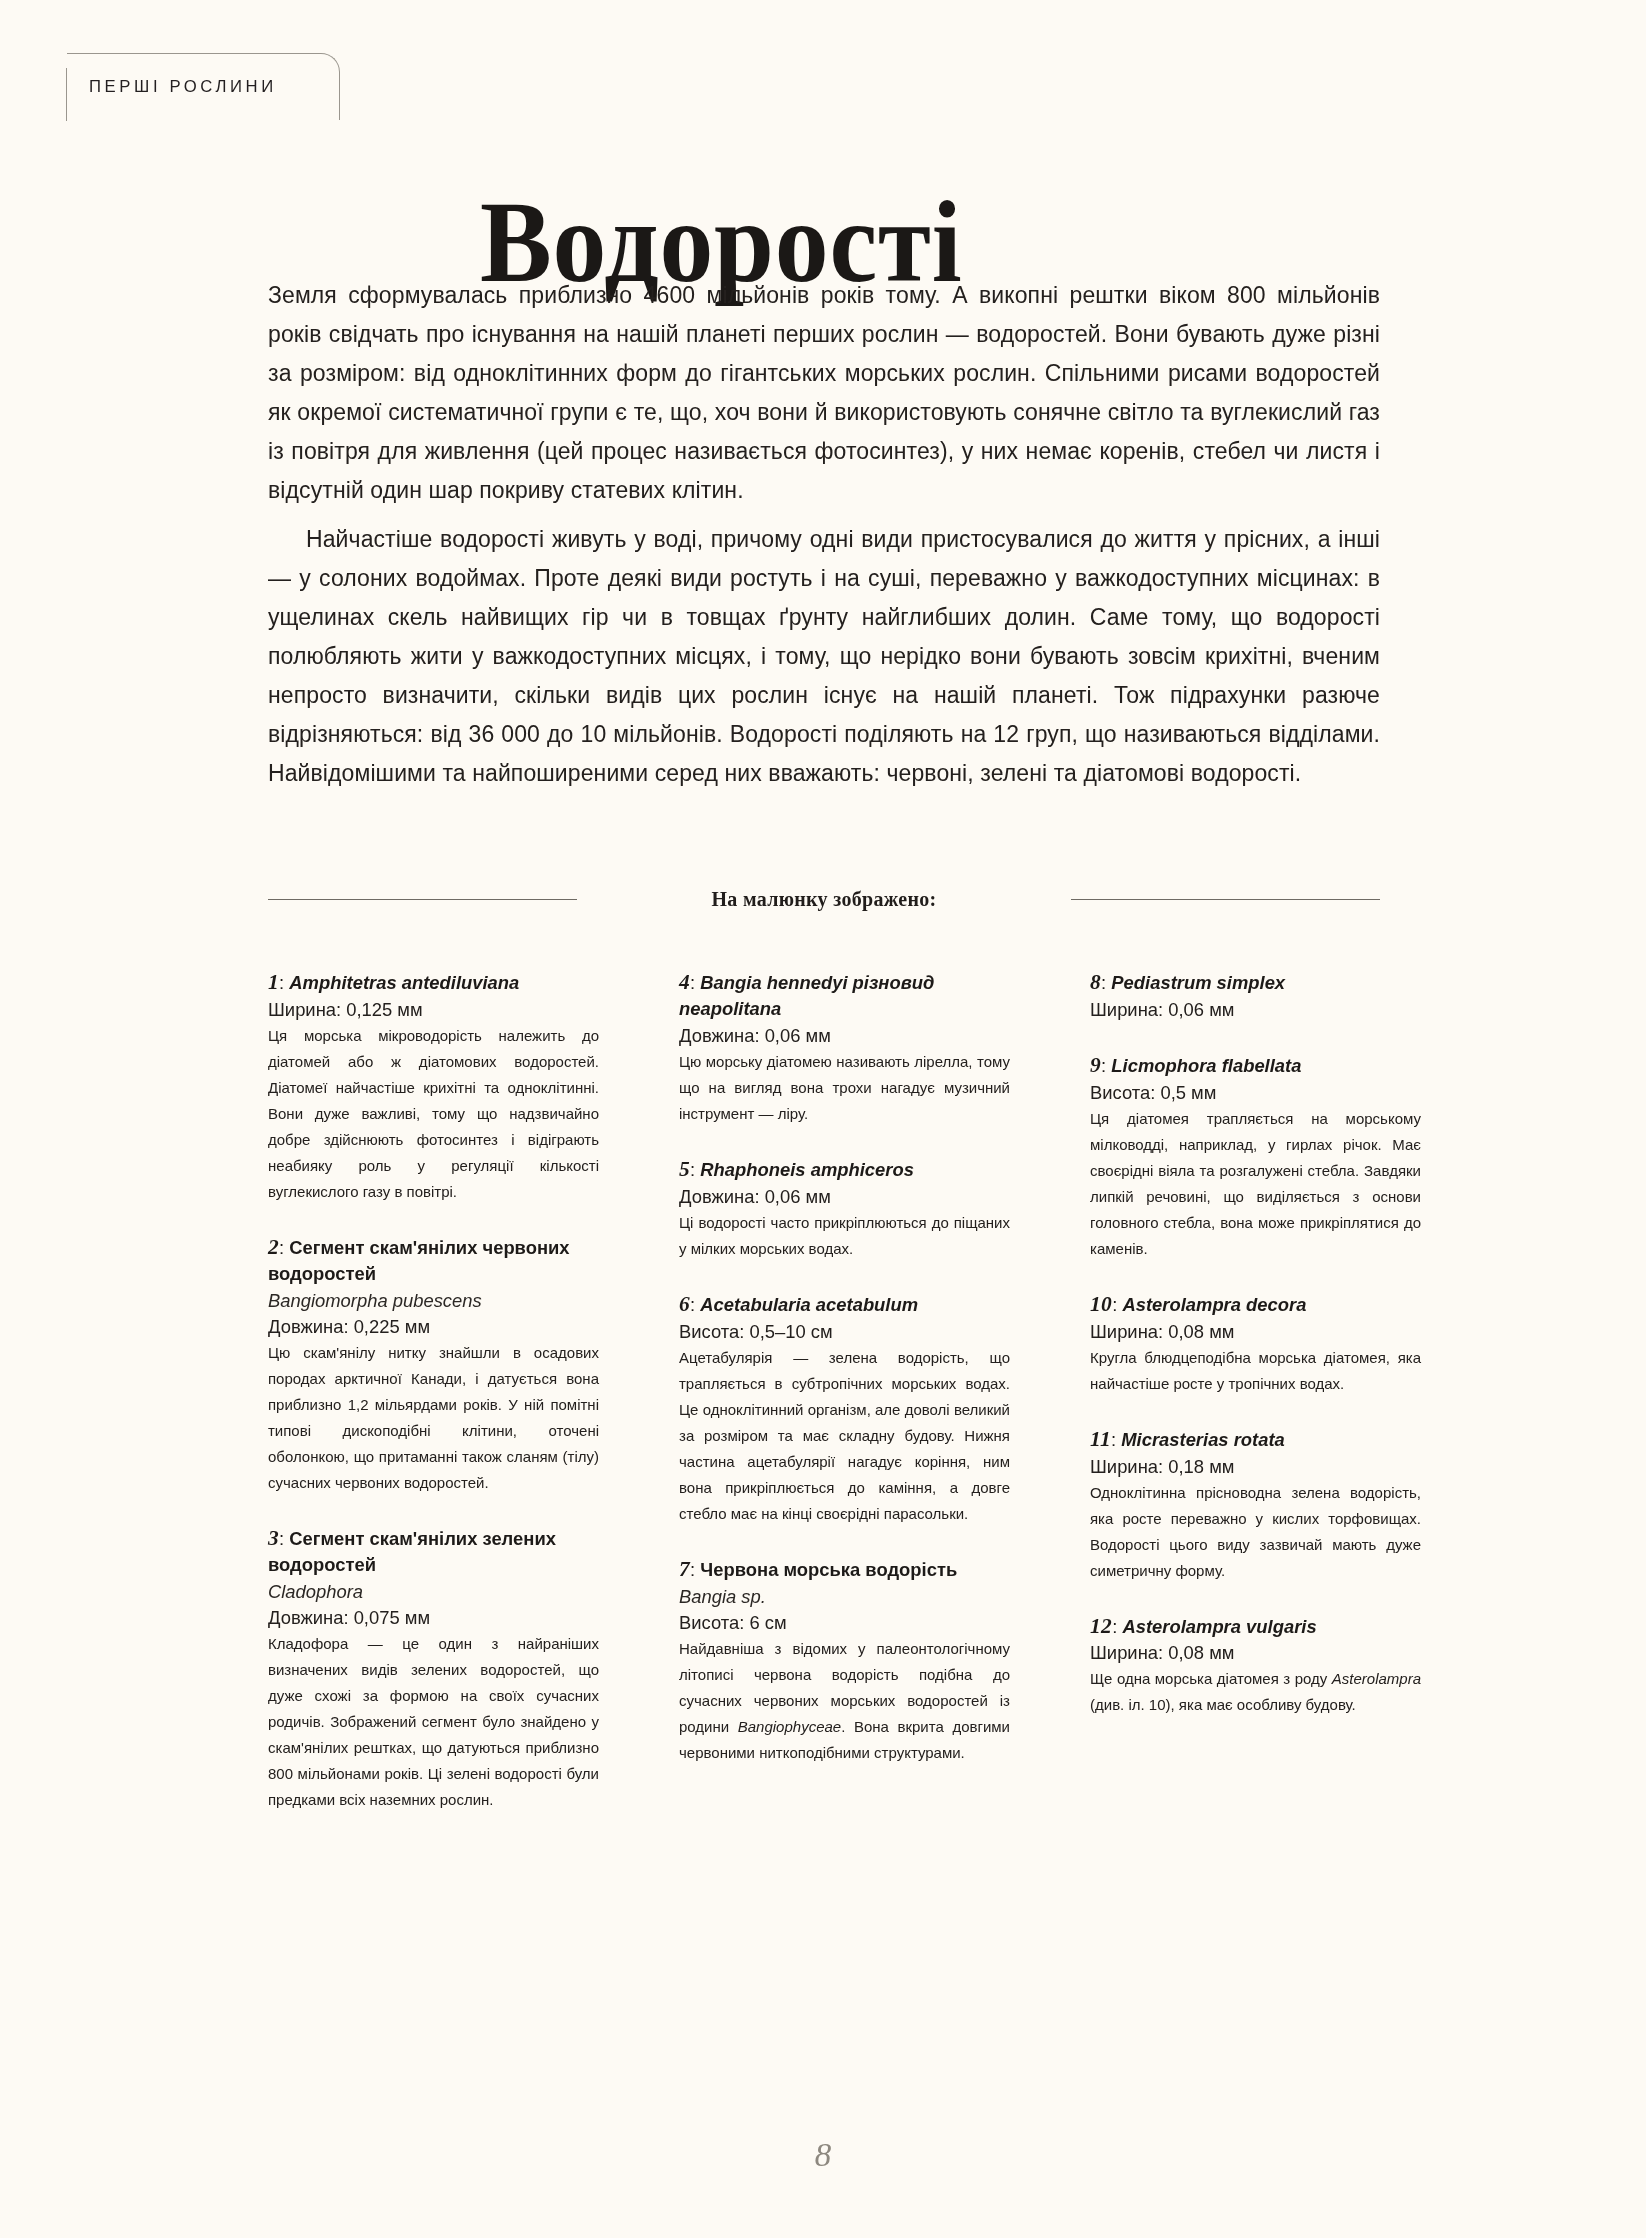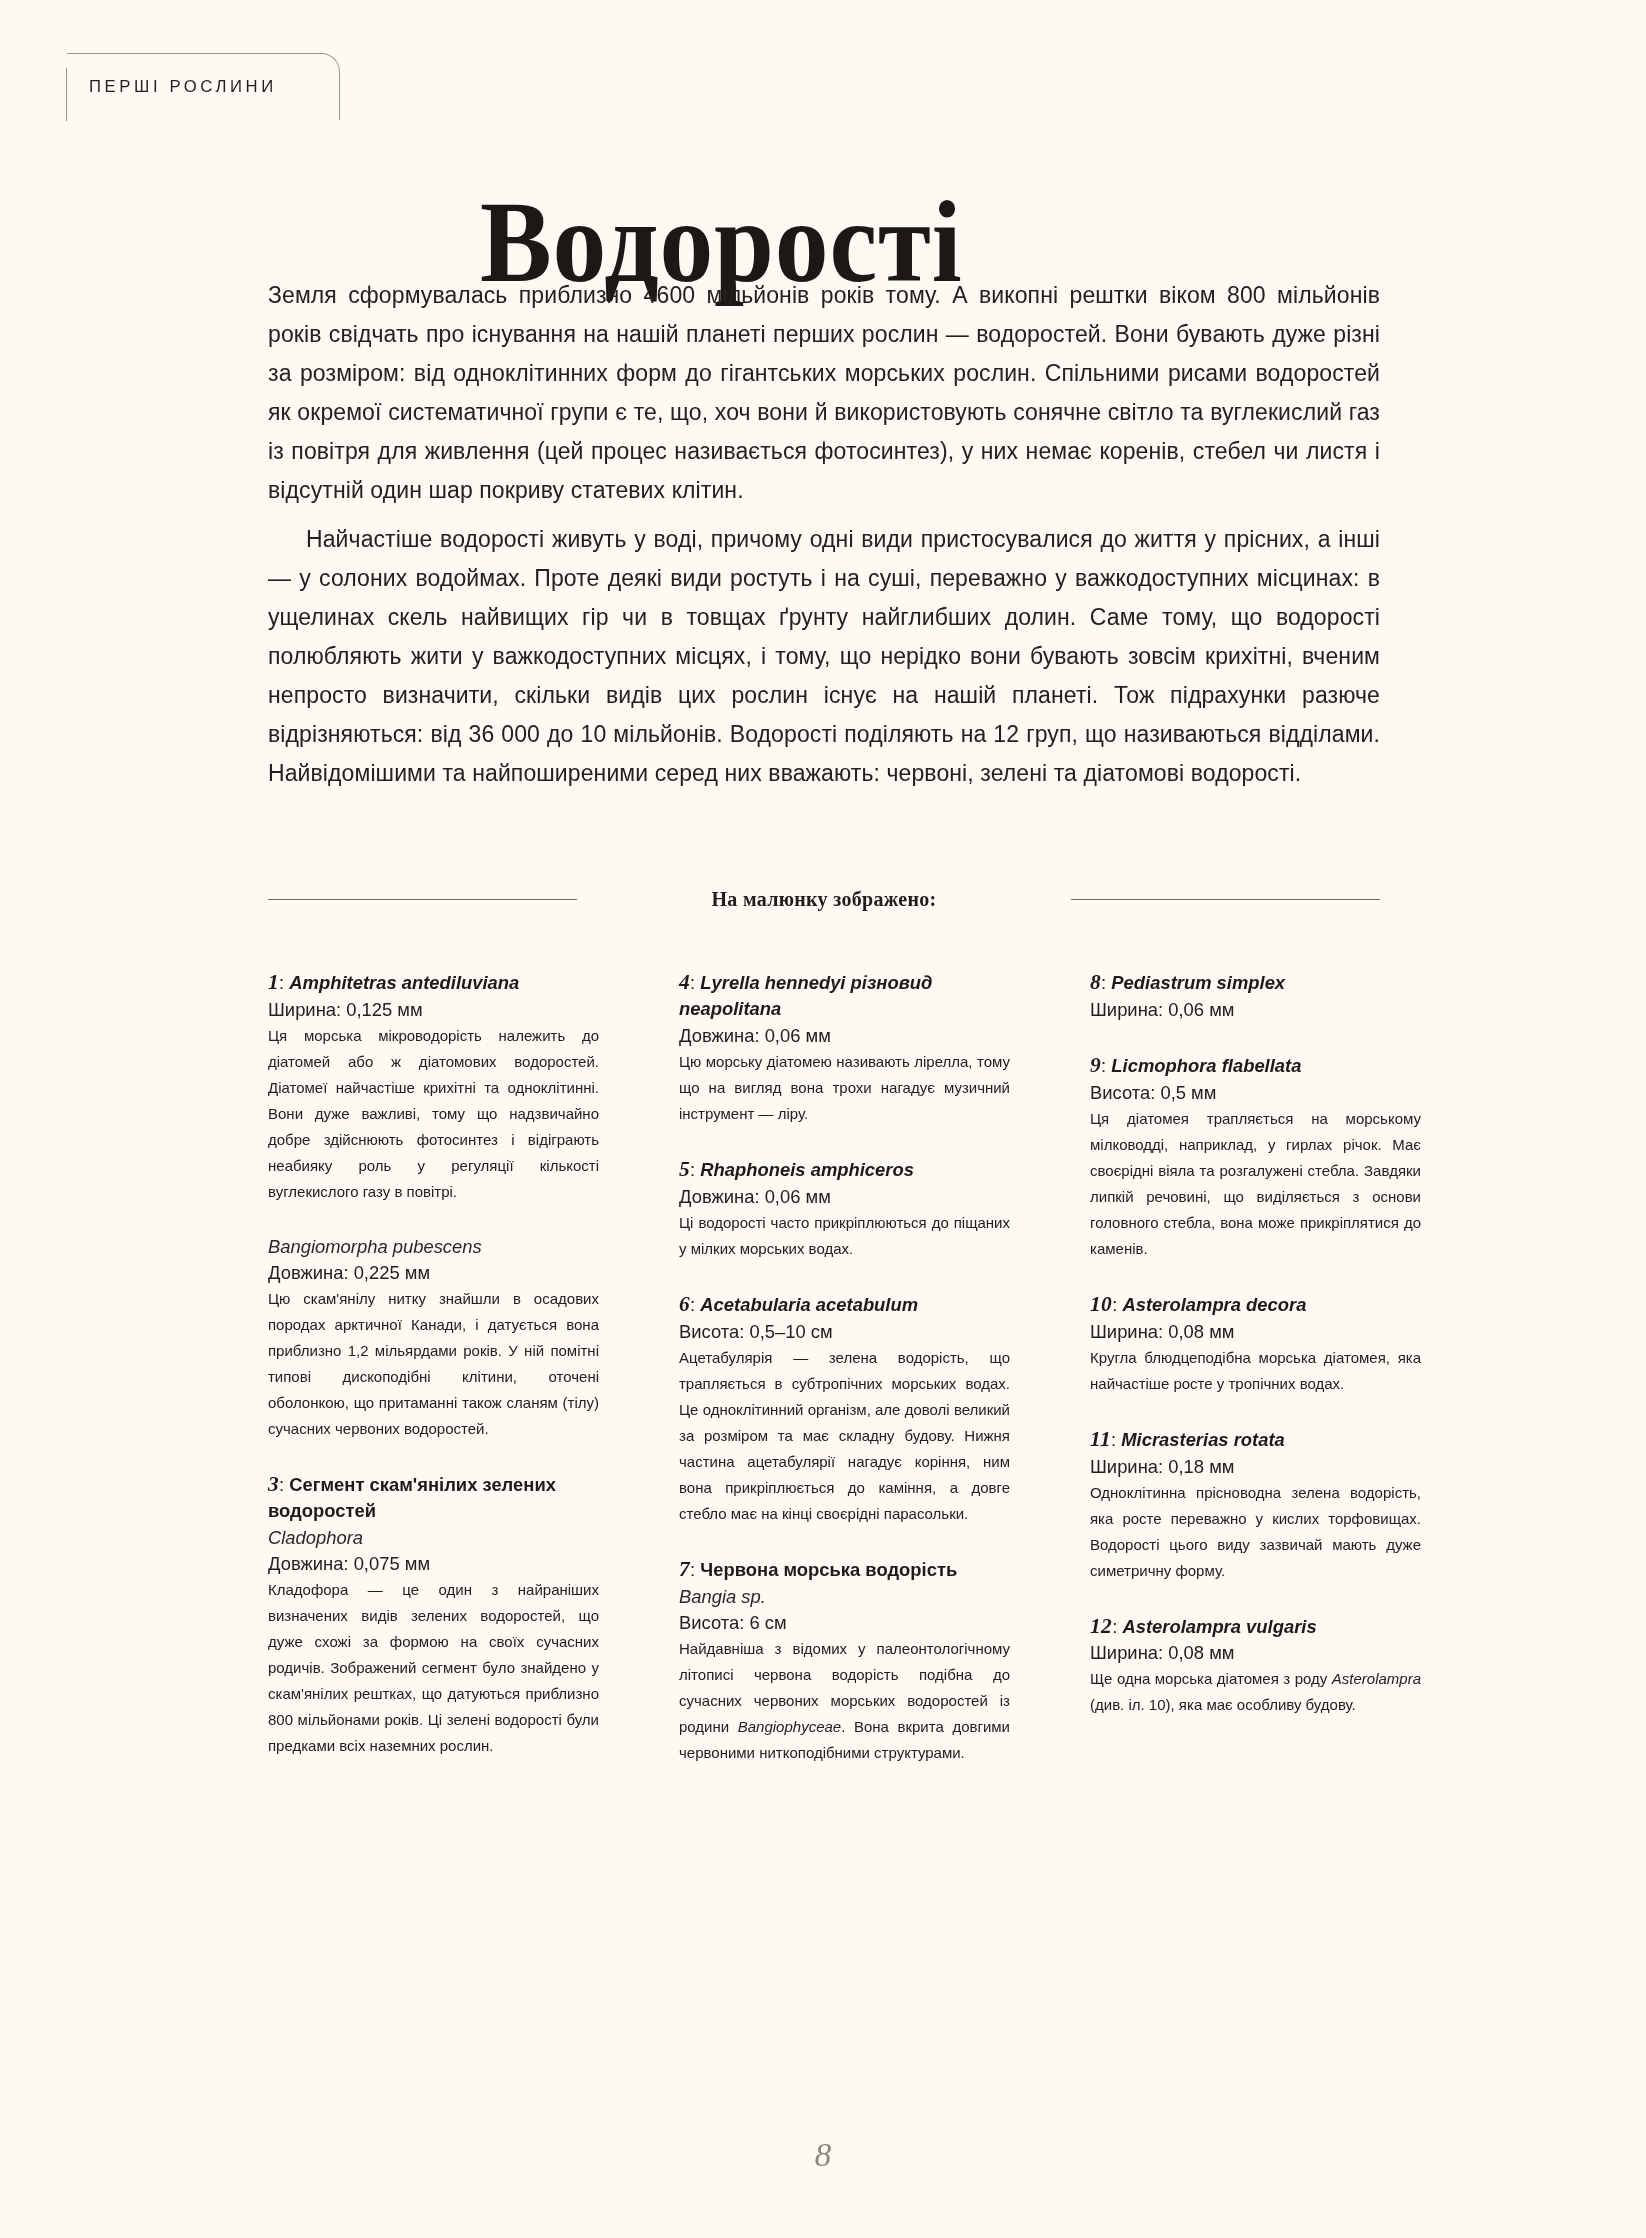--- a/index.html
+++ b/index.html
@@ -209,34 +209,35 @@
   </div>
 
   <div class="columns" id="columns">
       <div class="col">
         <div class="entry">
           <div class="entry-head"><span class="entry-num">1</span><span>: </span><span class="entry-name-latin">Amphitetras antediluviana</span></div>
           <div class="entry-meta">Ширина: 0,125 мм</div>
           <div class="entry-body">Ця морська мікроводорість належить до діатомей або ж діатомових водоростей. Діатомеї найчастіше крихітні та одноклітинні. Вони дуже важливі, тому що надзвичайно добре здійснюють фотосинтез і відіграють неабияку роль у регуляції кількості вуглекислого газу в повітрі.</div>
         </div>
         <div class="entry">
+          <div class="entry-head"><span class="entry-num">2</span><span>: </span><span class="entry-name-uk">Сегмент скам'янілих червоних водоростей</span></div>
           <div class="entry-sub">Bangiomorpha pubescens</div>
           <div class="entry-meta">Довжина: 0,225 мм</div>
           <div class="entry-body">Цю скам'янілу нитку знайшли в осадових породах арктичної Канади, і датується вона приблизно 1,2 мільярдами років. У ній помітні типові дископодібні клітини, оточені оболонкою, що притаманні також сланям (тілу) сучасних червоних водоростей.</div>
         </div>
         <div class="entry">
           <div class="entry-head"><span class="entry-num">3</span><span>: </span><span class="entry-name-uk">Сегмент скам'янілих зелених водоростей</span></div>
           <div class="entry-sub">Cladophora</div>
           <div class="entry-meta">Довжина: 0,075 мм</div>
           <div class="entry-body">Кладофора — це один з найраніших визначених видів зелених водоростей, що дуже схожі за формою на своїх сучасних родичів. Зображений сегмент було знайдено у скам'янілих рештках, що датуються приблизно 800 мільйонами років. Ці зелені водорості були предками всіх наземних рослин.</div>
         </div>
       </div>
       <div class="col">
         <div class="entry">
-          <div class="entry-head"><span class="entry-num">4</span><span>: </span><span class="entry-name-latin">Lyrella hennedyi різновид neapolitana</span></div>
+          <div class="entry-head"><span class="entry-num">4</span><span>: </span><span class="entry-name-latin">Bangia hennedyi різновид neapolitana</span></div>
           <div class="entry-meta">Довжина: 0,06 мм</div>
           <div class="entry-body">Цю морську діатомею називають лірелла, тому що на вигляд вона трохи нагадує музичний інструмент — ліру.</div>
         </div>
         <div class="entry">
           <div class="entry-head"><span class="entry-num">5</span><span>: </span><span class="entry-name-latin">Rhaphoneis amphiceros</span></div>
           <div class="entry-meta">Довжина: 0,06 мм</div>
           <div class="entry-body">Ці водорості часто прикріплюються до піщаних у мілких морських водах.</div>
         </div>
         <div class="entry">
           <div class="entry-head"><span class="entry-num">6</span><span>: </span><span class="entry-name-latin">Acetabularia acetabulum</span></div>

